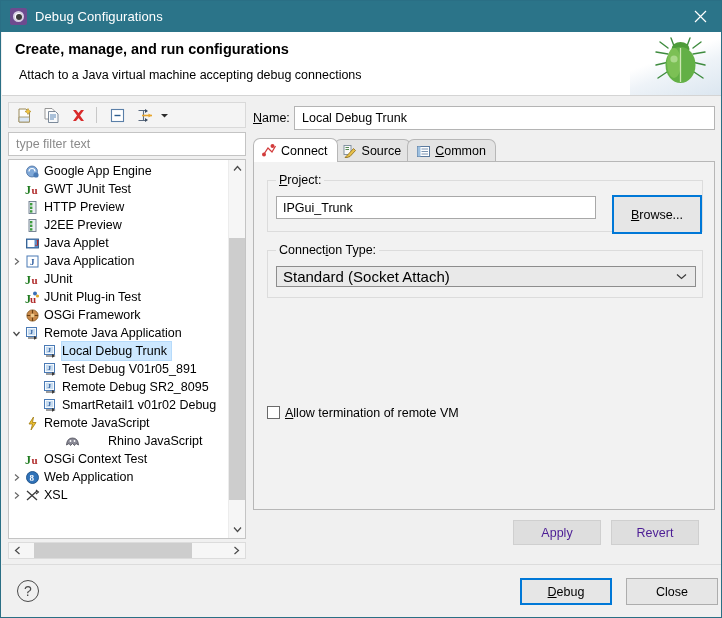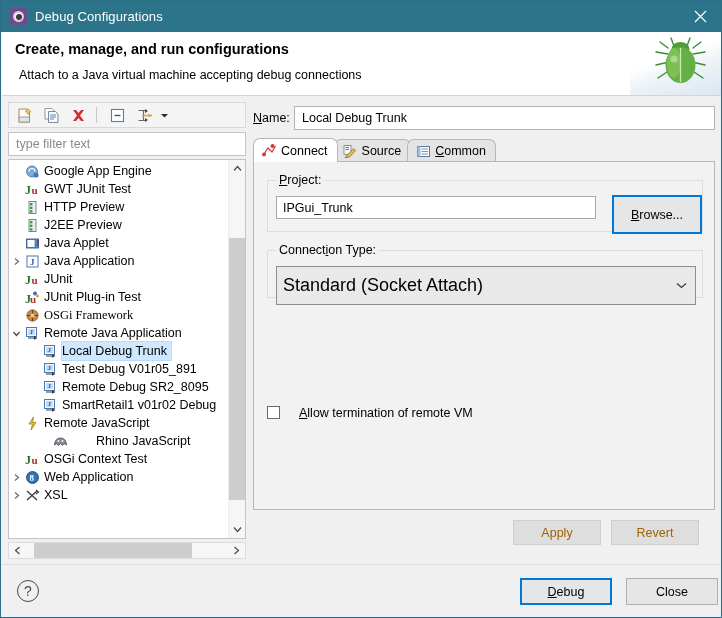--- a/index.html
+++ b/index.html
@@ -291,38 +291,37 @@
     display: flex; align-items: center;
     padding-left: 6px; font-size: 12.5px;
     height: 23px;
   }
   .btn {
     display: flex; align-items: center; justify-content: center;
     font-size: 12.5px; height: 25px;
     background: #e6e6e6; border: 1px solid #adadad;
   }
   .btn.primary-outline { border: 2px solid #0078d7; background: #e6e6e6; }
-  .btn.disabled { color: #a16207; background: #dedede; border: 1px solid #cfcfcf; }
+  .btn.disabled { color: #4c1d95; background: #dedede; border: 1px solid #cfcfcf; }
 
   .combo {
     background: #e9e9e9; border: 1px solid #8d8d8d;
-    height: 39px;
-    display: flex; align-items: center;
-    padding-left: 6px; font-size: 18px;
+    height: 21px;
+    display: flex; align-items: center;
+    padding-left: 6px; font-size: 15px;
     position: relative;
   }
   .combo .chev {
     position: absolute; right: 8px; top: 0; bottom: 0;
     display: flex; align-items: center; color: #333; font-size: 10px;
   }
   .checkrow {
     position: absolute;
     display: flex; 
     font-size: 12.5px;
-    gap: 14px;
   }
   .checkbox {
     width: 13px; height: 13px;
     border: 1px solid #6a6a6a;
     background: #fff;
     margin-right: 5px;
     flex: 0 0 auto;
   }
   .u { text-decoration: underline; }
 
@@ -534,21 +533,21 @@
               <span class="ticon">
                 <svg width="15" height="15" viewBox="0 0 15 15">
                   <text x="0" y="13" font-family="Liberation Serif,serif" font-size="12" font-weight="bold" fill="#1f7a1f">J</text>
                   <text x="5" y="13" font-family="Liberation Serif,serif" font-size="11" font-weight="bold" fill="#b02a2a">u</text>
                   <circle cx="10" cy="3.5" r="2" fill="#3a6fb5"></circle>
                   <circle cx="12.5" cy="6" r="1.6" fill="#e0a828"></circle>
                 </svg>
               </span>
               <span class="tlabel">JUnit Plug-in Test</span>
             </div>
-            <div class="tree-row" style="padding-left: 0px; font-family: Liberation Serif, serif;">
+            <div class="tree-row" style="padding-left: 0px;">
               <span class="twisty"></span>
               <span class="ticon">
                 <svg width="15" height="15" viewBox="0 0 15 15">
                   <circle cx="7.5" cy="7.5" r="5.6" fill="#c98a4a" stroke="#8a5a20" stroke-width="0.9"></circle>
                   <path d="M7.5 2 L7.5 13 M2 7.5 L13 7.5" stroke="#6a3f10" stroke-width="1.1"></path>
                   <circle cx="7.5" cy="7.5" r="2" fill="#f0c88a"></circle>
                 </svg>
               </span>
               <span class="tlabel">OSGi Framework</span>
             </div>
@@ -623,21 +622,21 @@
             </div>
             <div class="tree-row" style="padding-left: 0px;">
               <span class="twisty"></span>
               <span class="ticon">
                 <svg width="15" height="15" viewBox="0 0 15 15">
                   <path d="M8.5 1 L4 8 H7.5 L6 14 L11 6.5 H7.5 Z" fill="#f0c330" stroke="#a07a10" stroke-width="0.8"></path>
                 </svg>
               </span>
               <span class="tlabel">Remote JavaScript</span>
             </div>
-            <div class="tree-row" style="padding-left: 4px; gap: 24px;">
+            <div class="tree-row" style="padding-left: 16px; gap: 24px;">
               <span class="twisty"></span>
               <span class="ticon">
                 <svg width="15" height="15" viewBox="0 0 15 15">
                   <path d="M1.5 11 Q2 4 7.5 4 Q13 4 13.5 11 L11 9.5 L9.5 11.5 L7.5 9.5 L5.5 11.5 L4 9.5 Z" fill="#8a8a96" stroke="#4a4a56" stroke-width="0.8"></path>
                   <circle cx="5.5" cy="7" r="0.9" fill="#ffffff"></circle>
                   <circle cx="9.5" cy="7" r="0.9" fill="#ffffff"></circle>
                 </svg>
               </span>
               <span class="tlabel">Rhino JavaScript</span>
             </div>

